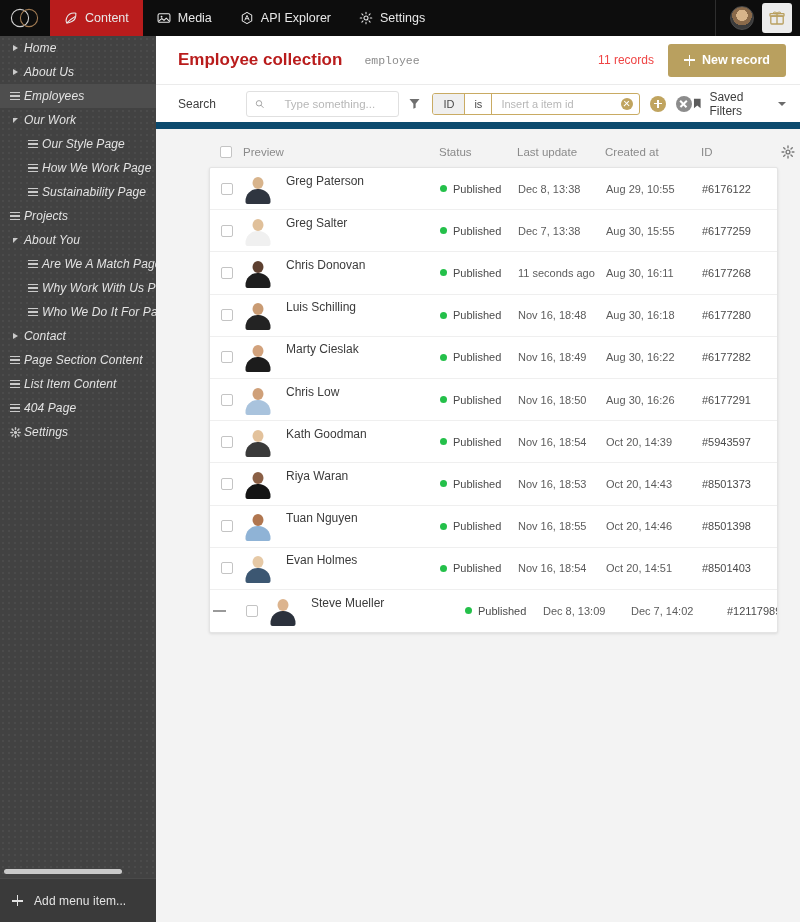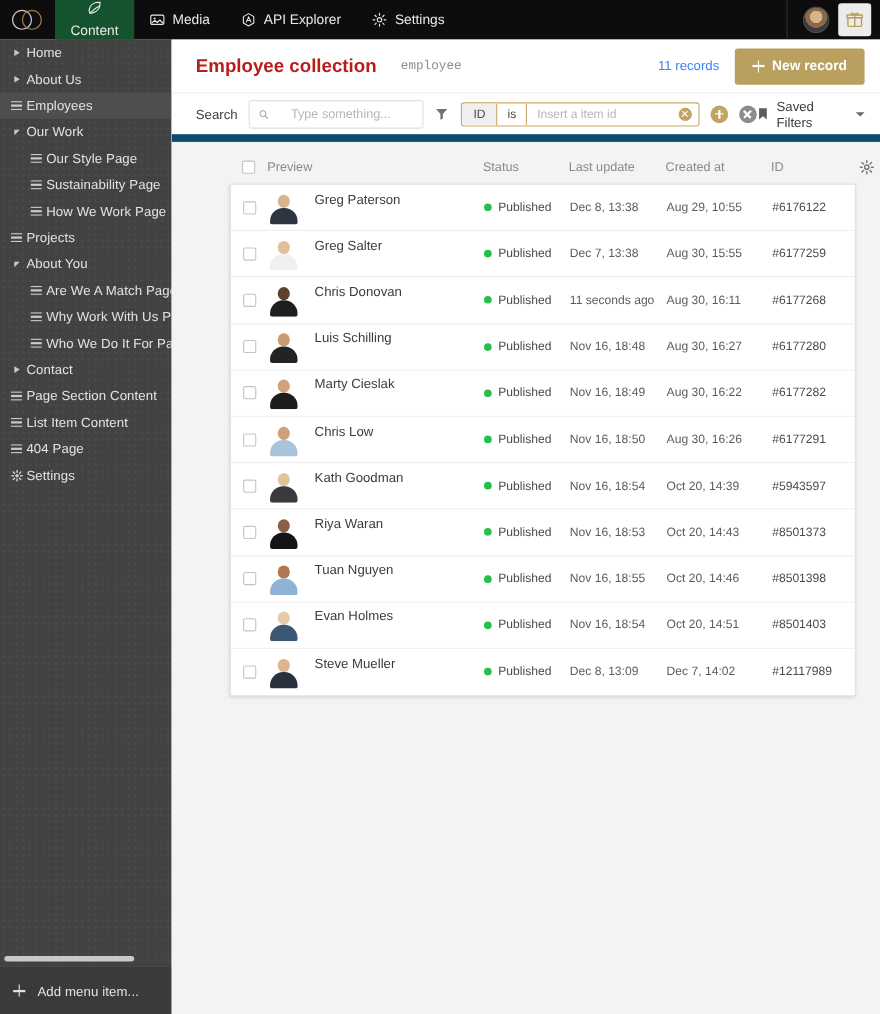--- a/index.html
+++ b/index.html
@@ -23,21 +23,21 @@
     flex: 0 0 50px;
   }
   .logo-svg { display:block; }
   .nav-tabs { display: flex; align-items: stretch; }
   .nav-tab {
     display: flex; align-items: center; gap: 7px;
     padding: 0 14px; height: 36px;
     color: #e8e8e8; font-size: 12.5px;
     cursor: pointer; white-space: nowrap;
   }
-  .nav-tab.active { background: #14532d; flex-direction: column; }
+  .nav-tab.active { background: #b91c1c; }
   .nav-tab svg { display:block; flex:0 0 auto; }
   .nav-spacer { flex: 1 1 auto; }
   .nav-right {
     display: flex; align-items: center; gap: 8px;
     padding-right: 8px;
     border-left: 1px solid #2e2e2e;
     padding-left: 14px;
   }
   .avatar-nav {
     width: 24px; height: 24px; border-radius: 50%;
@@ -57,21 +57,21 @@
     position: absolute; top: 36px; left: 0;
     width: 156px; height: 886px;
     background: #424242;
     background-image:
       radial-gradient(#4b4b4b 1px, transparent 1px);
     background-size: 6px 6px;
     color: #e3e3e3;
     font-size: 12px;
     overflow: hidden;
   }
-  .side-scroll { position: absolute; top:0; left:0; right:0; bottom: 44px; overflow:hidden; }
+  .side-scroll { position: absolute; top:0; left:0; right:0; bottom: 44px; overflow:hidden;font-style:italic; }
   .side-item {
     display: flex; align-items: center;
     height: 24px;
     padding: 0 6px;
     cursor: pointer;
     white-space: nowrap;
   }
   .side-item.active { background: #4e4e4e; }
   .side-ico {
     width: 18px; flex: 0 0 18px;
@@ -131,21 +131,21 @@
     border-bottom: 1px solid #ebebeb;
   }
   .page-title {
     font-size: 17px; font-weight: bold; color: #b91c1c;
   }
   .page-slug {
     font-family: "Liberation Mono", monospace;
     font-size: 11.5px; color: #8d8d8d; margin-left: 22px;
   }
   .hdr-spacer { flex: 1 1 auto; }
-  .records-count { font-size: 12px; color: #3b82f6; margin-right: 14px; }
+  .records-count { font-size: 12px; color: #ef4444; margin-right: 14px; }
   .new-record-btn {
     background: #b9a05f; color: #fff;
     border: none; border-radius: 3px;
     height: 33px; padding: 0 16px;
     font-size: 12.5px; font-weight: bold;
     font-family: "Liberation Sans", sans-serif;
     display: flex; align-items: center; gap: 7px;
     cursor: pointer;
   }
   .nr-plus { position:relative; width:11px; height:11px; flex:0 0 11px; }
@@ -161,20 +161,21 @@
     border-bottom: 7px solid #0c4a6e;
     gap: 0;
   }
   .search-label { font-size: 12px; color: #3d3d3d; margin-right: 10px; }
   .search-wrap {
     width: 167px; height: 26px;
     border: 1px solid #e0e0e0; border-radius: 3px;
     display: flex; align-items: center; gap: 20px;
     padding: 0 8px;
     background: #fff;
+    margin-left: 20px;
   }
   .search-input {
     border: none; outline: none; width: 100%;
     font-size: 11.5px; color: #333;
     font-family: "Liberation Sans", sans-serif;
     background: transparent;
   }
   .search-input::placeholder { color: #b7b7b7; }
   .funnel-btn {
     width: 26px; height: 26px; margin-left: 4px;
@@ -260,21 +261,21 @@
     margin-left: 31px;
     overflow: hidden;
   }
   .trow {
     display: flex; align-items: center;
     height: 42.2px;
     border-bottom: 1px solid #efefef;
     position: relative;
     cursor: pointer;
   }
-  .trow:last-child { border-bottom: none; }
+  .trow:last-child { border-bottom: none; margin-left: 25px; }
   .drag-handle {
     position: absolute; left: -31px; top: 0;
     width: 31px; height: 42.2px;
     display: flex; align-items: center; justify-content: center;
     cursor: grab;
   }
   .drag-handle i { display:block; width:13px; height:1.6px; background:#9a9a9a; margin-bottom:3px; }
   .drag-handle i:last-child { margin-bottom:0; }
 
   .c-check { width: 34px; flex: 0 0 34px; display:flex; justify-content:center; align-items:center; }
@@ -416,31 +417,31 @@
         <span class="side-label">Our Style Page</span>
       </div>
       <div class="side-item lvl2">
         <span class="side-ico">
           <span class="hamb">
             <i></i>
             <i></i>
             <i></i>
           </span>
         </span>
+        <span class="side-label">How We Work Page</span>
+      </div>
+      <div class="side-item lvl2">
+        <span class="side-ico">
+          <span class="hamb">
+            <i></i>
+            <i></i>
+            <i></i>
+          </span>
+        </span>
         <span class="side-label">Sustainability Page</span>
-      </div>
-      <div class="side-item lvl2">
-        <span class="side-ico">
-          <span class="hamb">
-            <i></i>
-            <i></i>
-            <i></i>
-          </span>
-        </span>
-        <span class="side-label">How We Work Page</span>
       </div>
       <div class="side-item lvl1">
         <span class="side-ico">
           <span class="hamb">
             <i></i>
             <i></i>
             <i></i>
           </span>
         </span>
         <span class="side-label">Projects</span>
@@ -701,21 +702,21 @@
               <span class="head" style="background:#c99b73"></span>
               <span class="body" style="background:#232323"></span>
             </span>
             <span class="cell-text">Luis Schilling</span>
           </div>
           <div class="c-status">
             <span class="dot-pub"></span>
             <span class="status-txt">Published</span>
           </div>
           <div class="c-upd cell-meta">Nov 16, 18:48</div>
-          <div class="c-crt cell-meta">Aug 30, 16:27</div>
+          <div class="c-crt cell-meta">Aug 30, 16:18</div>
           <div class="c-id cell-id">#6177280</div>
           <div class="c-gear"></div>
         </div>
         <div class="trow">
           <div class="drag-handle">
             <i></i>
           </div>
           <div class="c-check">
             <span class="cb"></span>
           </div>

